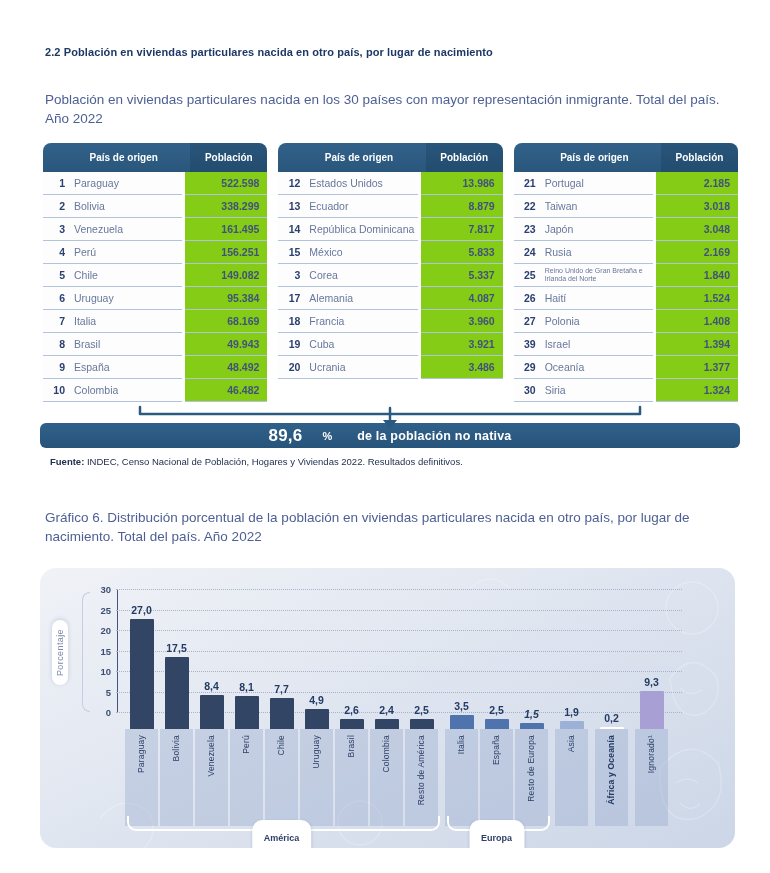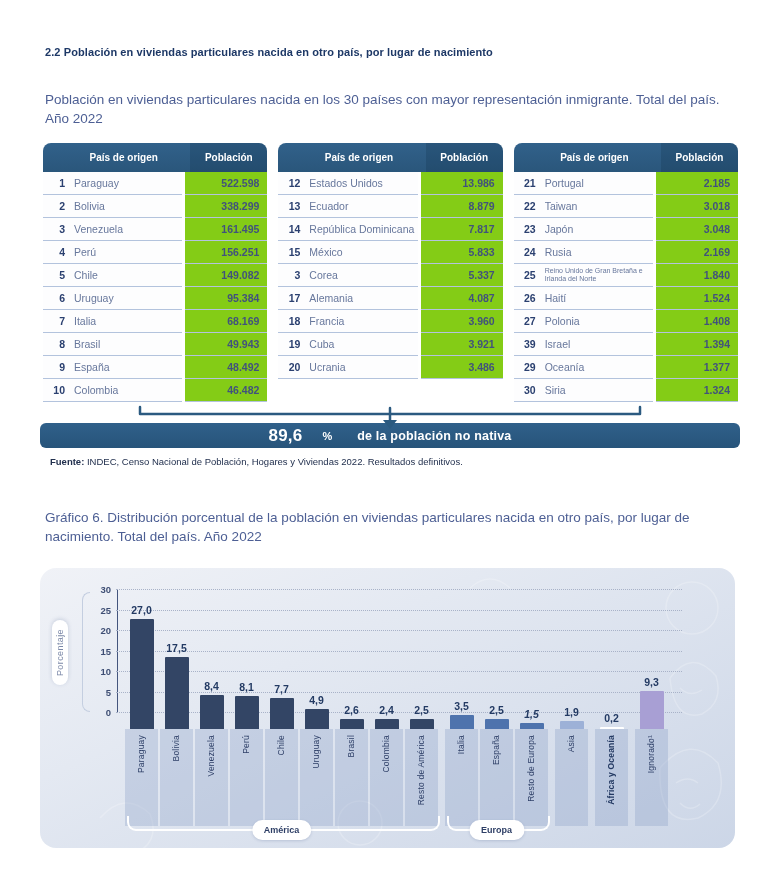--- a/index.html
+++ b/index.html
@@ -94,21 +94,21 @@
     font-size:8.5px;color:#2f4068;line-height:1;letter-spacing:.2px;white-space:nowrap;
   }
   .xlab.bold{font-weight:700;color:#243a63;}
   .gbracket{
     position:absolute;top:248px;height:13px;
     border-left:2.5px solid #ffffff;border-right:2.5px solid #ffffff;border-bottom:2.5px solid #ffffff;
     border-radius:0 0 9px 9px;
   }
   .gpill{
     position:absolute;top:252px;transform:translateX(-50%);
-    background:#ffffff;border-radius:10px;padding:5px 12px;
+    background:#ffffff;border-radius:10px;padding:13px 12px;
     font-size:9px;font-weight:700;color:#2e3f66;box-shadow:0 1px 3px rgba(60,80,130,.2);
     white-space:nowrap;
   }
 </style>
 </head>
 <body>
 
 <div class="heading"><span>2.2</span> <span>Población en viviendas particulares nacida en otro país, por lugar de nacimiento</span></div>
 
 <div class="subtitle">Población en viviendas particulares nacida en los 30 países con mayor representación inmigrante. Total del país. Año 2022</div>

